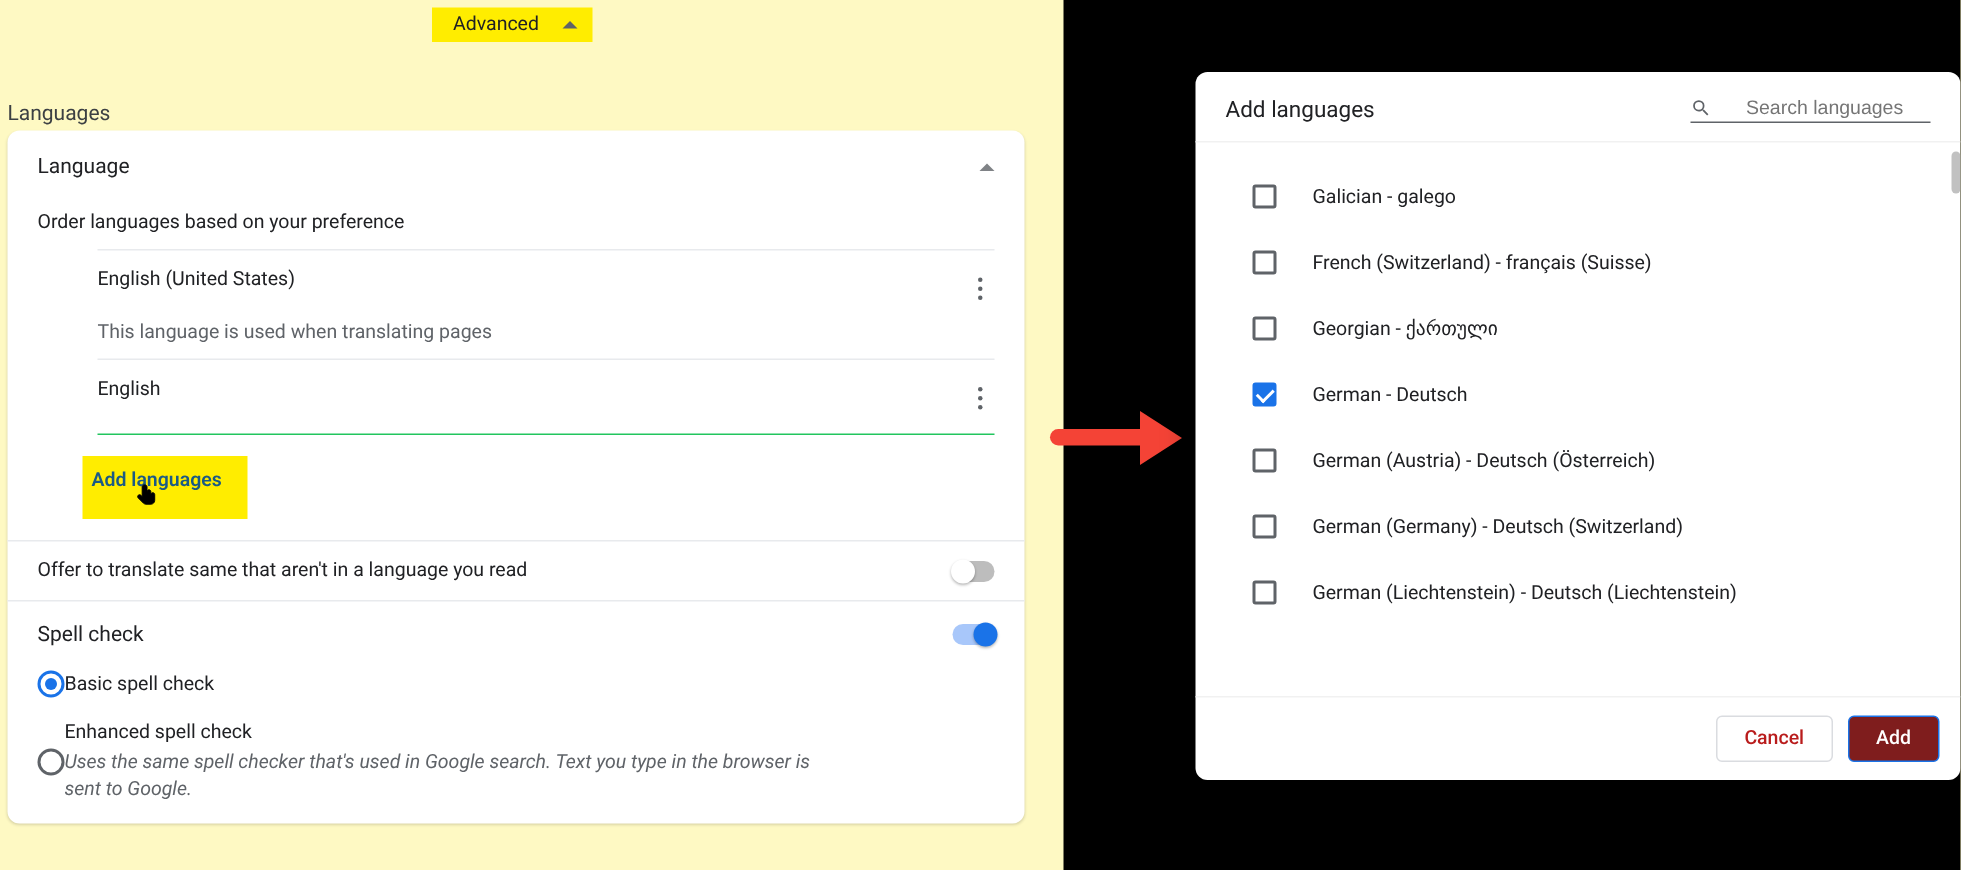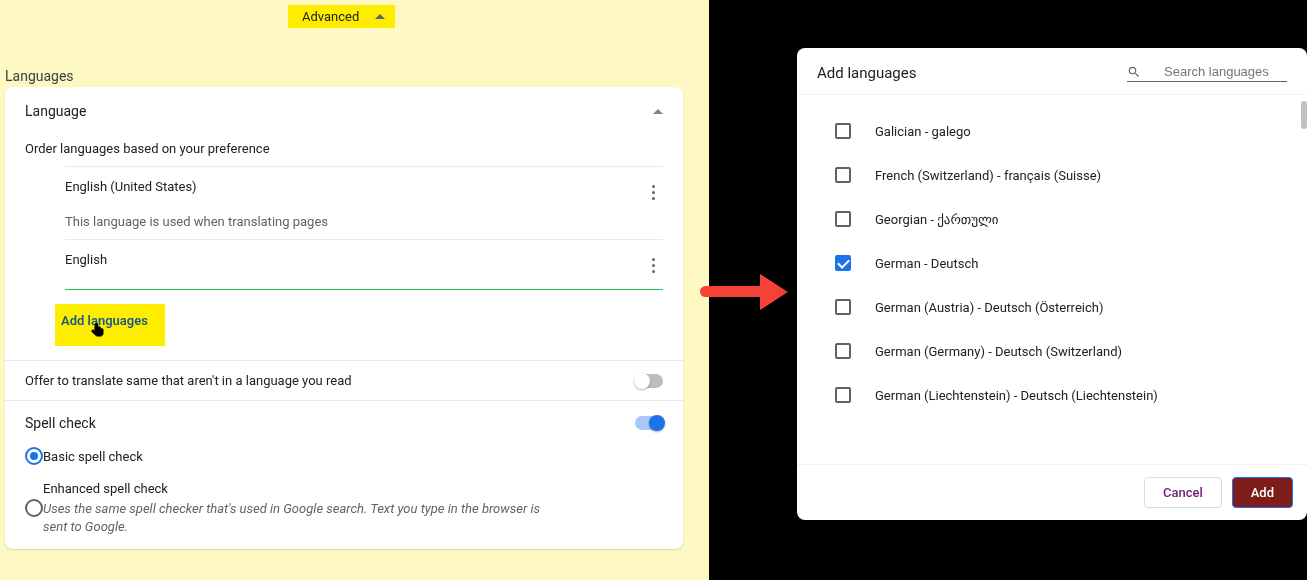--- a/index.html
+++ b/index.html
@@ -143,21 +143,21 @@
   .scrollbar-thumb{
     position:absolute; right:0; top:6px; width:6px; height:28px; border-radius:3px;
     background:#c1c1c1;
   }
   .dialog-footer{
     display:flex;justify-content:flex-end;gap:10px;padding:12px 14px;
   }
   .btn{
     font-size:13px;border-radius:4px;padding:7px 18px;cursor:pointer;font-weight:500;
   }
-  .btn-cancel{background:#fff;border:1px solid #dadce0;color:#701a75;margin-left:20px;}
+  .btn-cancel{background:#fff;border:1px solid #dadce0;color:#b91c1c;margin-left:20px;}
   .btn-add{background:#7f1d1d;border:1px solid #1a73e8;color:#fff;}
 </style>
 </head>
 <body>
 
 <div class="left-panel">
 
   <div class="advanced-bar">
     <span>Advanced</span>
     <span class="caret"></span>

